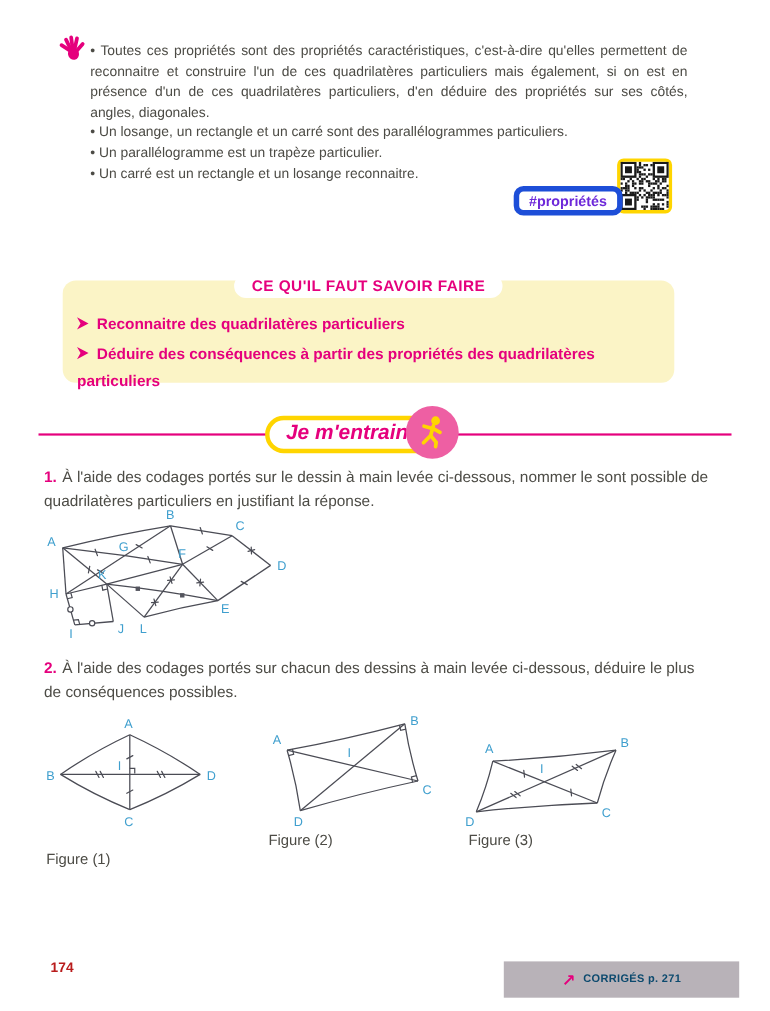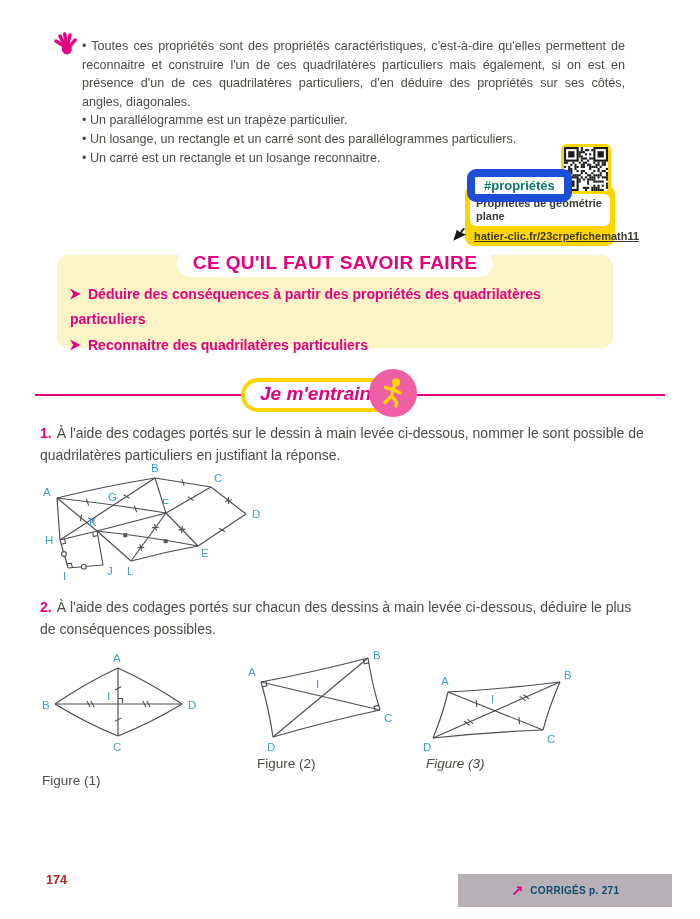--- a/index.html
+++ b/index.html
@@ -8,34 +8,34 @@
 
   
   .hand{position:absolute;left:52px;top:31px;width:28px;height:28px;transform:rotate(-12deg);}
   .intro{position:absolute;left:82px;top:37px;width:543px;font-size:12.6px;line-height:18.6px;color:#4c4b45;}
   .intro .justify{text-align:justify;}
 
   
   .hashtag-block{position:absolute;left:455px;top:144px;width:165px;height:104px;}
   .qr-box{position:absolute;left:106px;top:0;width:44px;height:44px;background:#fff;
           border:3px solid #ffd500;border-radius:6px;z-index:1;}
-  .tag-pill{position:absolute;left:12px;top:25px;background:#fff;border:8px solid #1d4ed8;
-            border-radius:9px;padding:1px 9px;font-weight:bold;font-size:13px;color:#0f766e;z-index:2;white-space:nowrap;}
+  .tag-pill{position:absolute;left:12px;top:25px;background:#fff;border:5px solid #1d4ed8;
+            border-radius:9px;padding:1px 9px;font-weight:bold;font-size:13px;color:#6d28d9;z-index:2;white-space:nowrap;}
   .tag-yellow{position:absolute;left:10px;top:41px;width:150px;background:#ffd500;
               border-radius:9px;padding:9px 5px 4px 5px;box-sizing:border-box;z-index:0;}
   .tag-desc{background:#fff;border-radius:6px;font-size:11px;font-weight:bold;color:#3c3a35;
             padding:3px 6px;line-height:13px;}
   .tag-link-row{display:flex;align-items:center;margin-top:4px;position:relative;}
   .cursor-ico{position:absolute;left:-17px;top:-3px;width:18px;height:18px;}
   .tag-link{font-size:11px;font-weight:bold;color:#3c3a35;text-decoration:underline;padding-left:4px;white-space:nowrap;}
 
   
   .savoir-box{position:absolute;left:57px;top:255px;width:556px;height:93px;background:#fbf4c6;border-radius:12px;}
   .savoir-pill{position:absolute;top:-6px;left:50%;transform:translateX(-50%);background:#fff;
-               border-radius:15px;padding:3px 16px;color:#e5007d;font-weight:bold;font-size:19px;
+               border-radius:15px;padding:3px 16px;color:#e5007d;font-weight:bold;font-size:14px;
                letter-spacing:.4px;white-space:nowrap;}
   .savoir-items{padding:27px 38px 0 13px;}
   .savoir-item{color:#e5007d;font-weight:bold;font-size:14px;line-height:24px;margin-bottom:2px;}
   .arrow-ico{display:inline-block;vertical-align:-1px;margin-right:7px;}
 
   
   .train-divider{position:absolute;left:35px;top:394px;width:630px;height:2px;background:#e5007d;}
   .train-pill{position:absolute;left:241px;top:378px;background:#fff;border:4px solid #ffd500;
               border-radius:18px;padding:1px 15px 3px 15px;color:#e5007d;font-weight:bold;font-style:italic;
               font-size:19px;z-index:2;white-space:nowrap;}
@@ -70,22 +70,22 @@
         <line x1="14" y1="16" x2="15" y2="3"></line>
         <line x1="15" y1="16" x2="20" y2="5"></line>
         <line x1="16" y1="17" x2="24" y2="11"></line>
         <ellipse cx="14" cy="18" rx="5" ry="5.5" stroke="none"></ellipse>
       </g>
     </svg>
   </div>
 
   <div class="intro">
     <div class="justify">• Toutes ces propriétés sont des propriétés caractéristiques, c'est-à-dire qu'elles permettent de reconnaitre et construire l'un de ces quadrilatères particuliers mais également, si on est en présence d'un de ces quadrilatères particuliers, d'en déduire des propriétés sur ses côtés, angles, diagonales.</div>
+    <div>• Un losange, un rectangle et un carré sont des parallélogrammes particuliers.</div>
     <div>• Un parallélogramme est un trapèze particulier.</div>
-    <div>• Un losange, un rectangle et un carré sont des parallélogrammes particuliers.</div>
     <div>• Un carré est un rectangle et un losange reconnaitre.</div>
   </div>
 
   <div class="hashtag-block">
     <div class="qr-box">
       <svg id="qr-svg" width="44" height="44" viewBox="0 0 42 42">
           <rect x="16" y="0" width="2" height="2" fill="#1a1a1a"></rect>
           <rect x="16" y="2" width="2" height="2" fill="#1a1a1a"></rect>
           <rect x="20" y="2" width="2" height="2" fill="#1a1a1a"></rect>
           <rect x="22" y="2" width="2" height="2" fill="#1a1a1a"></rect>
@@ -222,49 +222,38 @@
           <rect x="4" y="4" width="6" height="6" fill="#1a1a1a"></rect>
           <rect x="28" y="0" width="14" height="14" fill="#1a1a1a"></rect>
           <rect x="30" y="2" width="10" height="10" fill="#fff"></rect>
           <rect x="32" y="4" width="6" height="6" fill="#1a1a1a"></rect>
           <rect x="0" y="28" width="14" height="14" fill="#1a1a1a"></rect>
           <rect x="2" y="30" width="10" height="10" fill="#fff"></rect>
           <rect x="4" y="32" width="6" height="6" fill="#1a1a1a"></rect>
         </svg>
     </div>
     <div class="tag-pill">#propriétés</div>
-    <div class="tag-yellow">
-      <div class="tag-desc">Propriétés de géométrie plane</div>
-      <div class="tag-link-row">
-        <span class="cursor-ico">
-          <svg width="18" height="18" viewBox="0 0 18 18">
-            <path d="M1,15 L13,7 L8.2,6.2 L11,1.5 L9,0.8 L6.5,5.6 L3,3.5 Z" fill="#1d1b17" transform="rotate(8 9 9)"></path>
-          </svg>
-        </span>
-        <span class="tag-link">hatier-clic.fr/23crpefichemath11</span>
-      </div>
-    </div>
   </div>
 
   <div class="savoir-box">
     <div class="savoir-pill">CE QU'IL FAUT SAVOIR FAIRE</div>
     <div class="savoir-items">
       <div class="savoir-item">
         <span class="arrow-ico">
           <svg width="11" height="12" viewBox="0 0 11 12">
               <path d="M0,0.5 L10.5,6 L0,11.5 L3.2,6 Z" fill="#e5007d"></path>
             </svg>
-        </span><span>Déduire des conséquences à partir des propriétés des quadrilatères particuliers</span>
+        </span><span>Reconnaitre des quadrilatères particuliers</span>
       </div>
       <div class="savoir-item">
         <span class="arrow-ico">
           <svg width="11" height="12" viewBox="0 0 11 12">
               <path d="M0,0.5 L10.5,6 L0,11.5 L3.2,6 Z" fill="#e5007d"></path>
             </svg>
-        </span><span>Reconnaitre des quadrilatères particuliers</span>
+        </span><span>Déduire des conséquences à partir des propriétés des quadrilatères particuliers</span>
       </div>
     </div>
   </div>
 
   <div class="train-divider"></div>
   <div class="train-pill">
     <span>Je m'entraine</span>
   </div>
   <div class="train-circle">
     <svg width="36" height="36" viewBox="0 0 36 36">
@@ -393,21 +382,21 @@
         <line x1="102.17402436555784" y1="48.569640029138824" x2="107.04599147622349" y2="52.40421125322531" stroke="#4b4c55" stroke-width="1.1" stroke-linecap="round"></line>
         <line x1="105.8340085237765" y1="46.95578874677469" x2="110.70597563444215" y2="50.790359970861175" stroke="#4b4c55" stroke-width="1.1" stroke-linecap="round"></line>
         <text x="23" y="37" fill="#3f9fce" font-size="11.5" font-family="&quot;Liberation Sans&quot;, sans-serif">A</text>
         <text x="146" y="31" fill="#3f9fce" font-size="11.5" font-family="&quot;Liberation Sans&quot;, sans-serif">B</text>
         <text x="129" y="95" fill="#3f9fce" font-size="11.5" font-family="&quot;Liberation Sans&quot;, sans-serif">C</text>
         <text x="5" y="103" fill="#3f9fce" font-size="11.5" font-family="&quot;Liberation Sans&quot;, sans-serif">D</text>
         <text x="73" y="55" fill="#3f9fce" font-size="11.5" font-family="&quot;Liberation Sans&quot;, sans-serif">I</text>
       </svg></div>
 
   <div class="caption" style="left:42px;top:756px;margin-top:17px;">Figure (1)</div>
-  <div class="caption" style="left:244px;top:756px;margin-left:13px;">Figure (2)</div>
-  <div class="caption" style="left:426px;top:756px;font-style:italic;">Figure (3)</div>
+  <div class="caption" style="left:244px;top:756px;">Figure (2)</div>
+  <div class="caption" style="left:426px;top:756px;">Figure (3)</div>
 
   <div class="page-num">174</div>
   <div class="corriges-box">
     <span class="corriges-arrow">↗</span>
     <span class="corriges-label">CORRIGÉS p. 271</span>
   </div>
 </div>
 
 </body></html>

